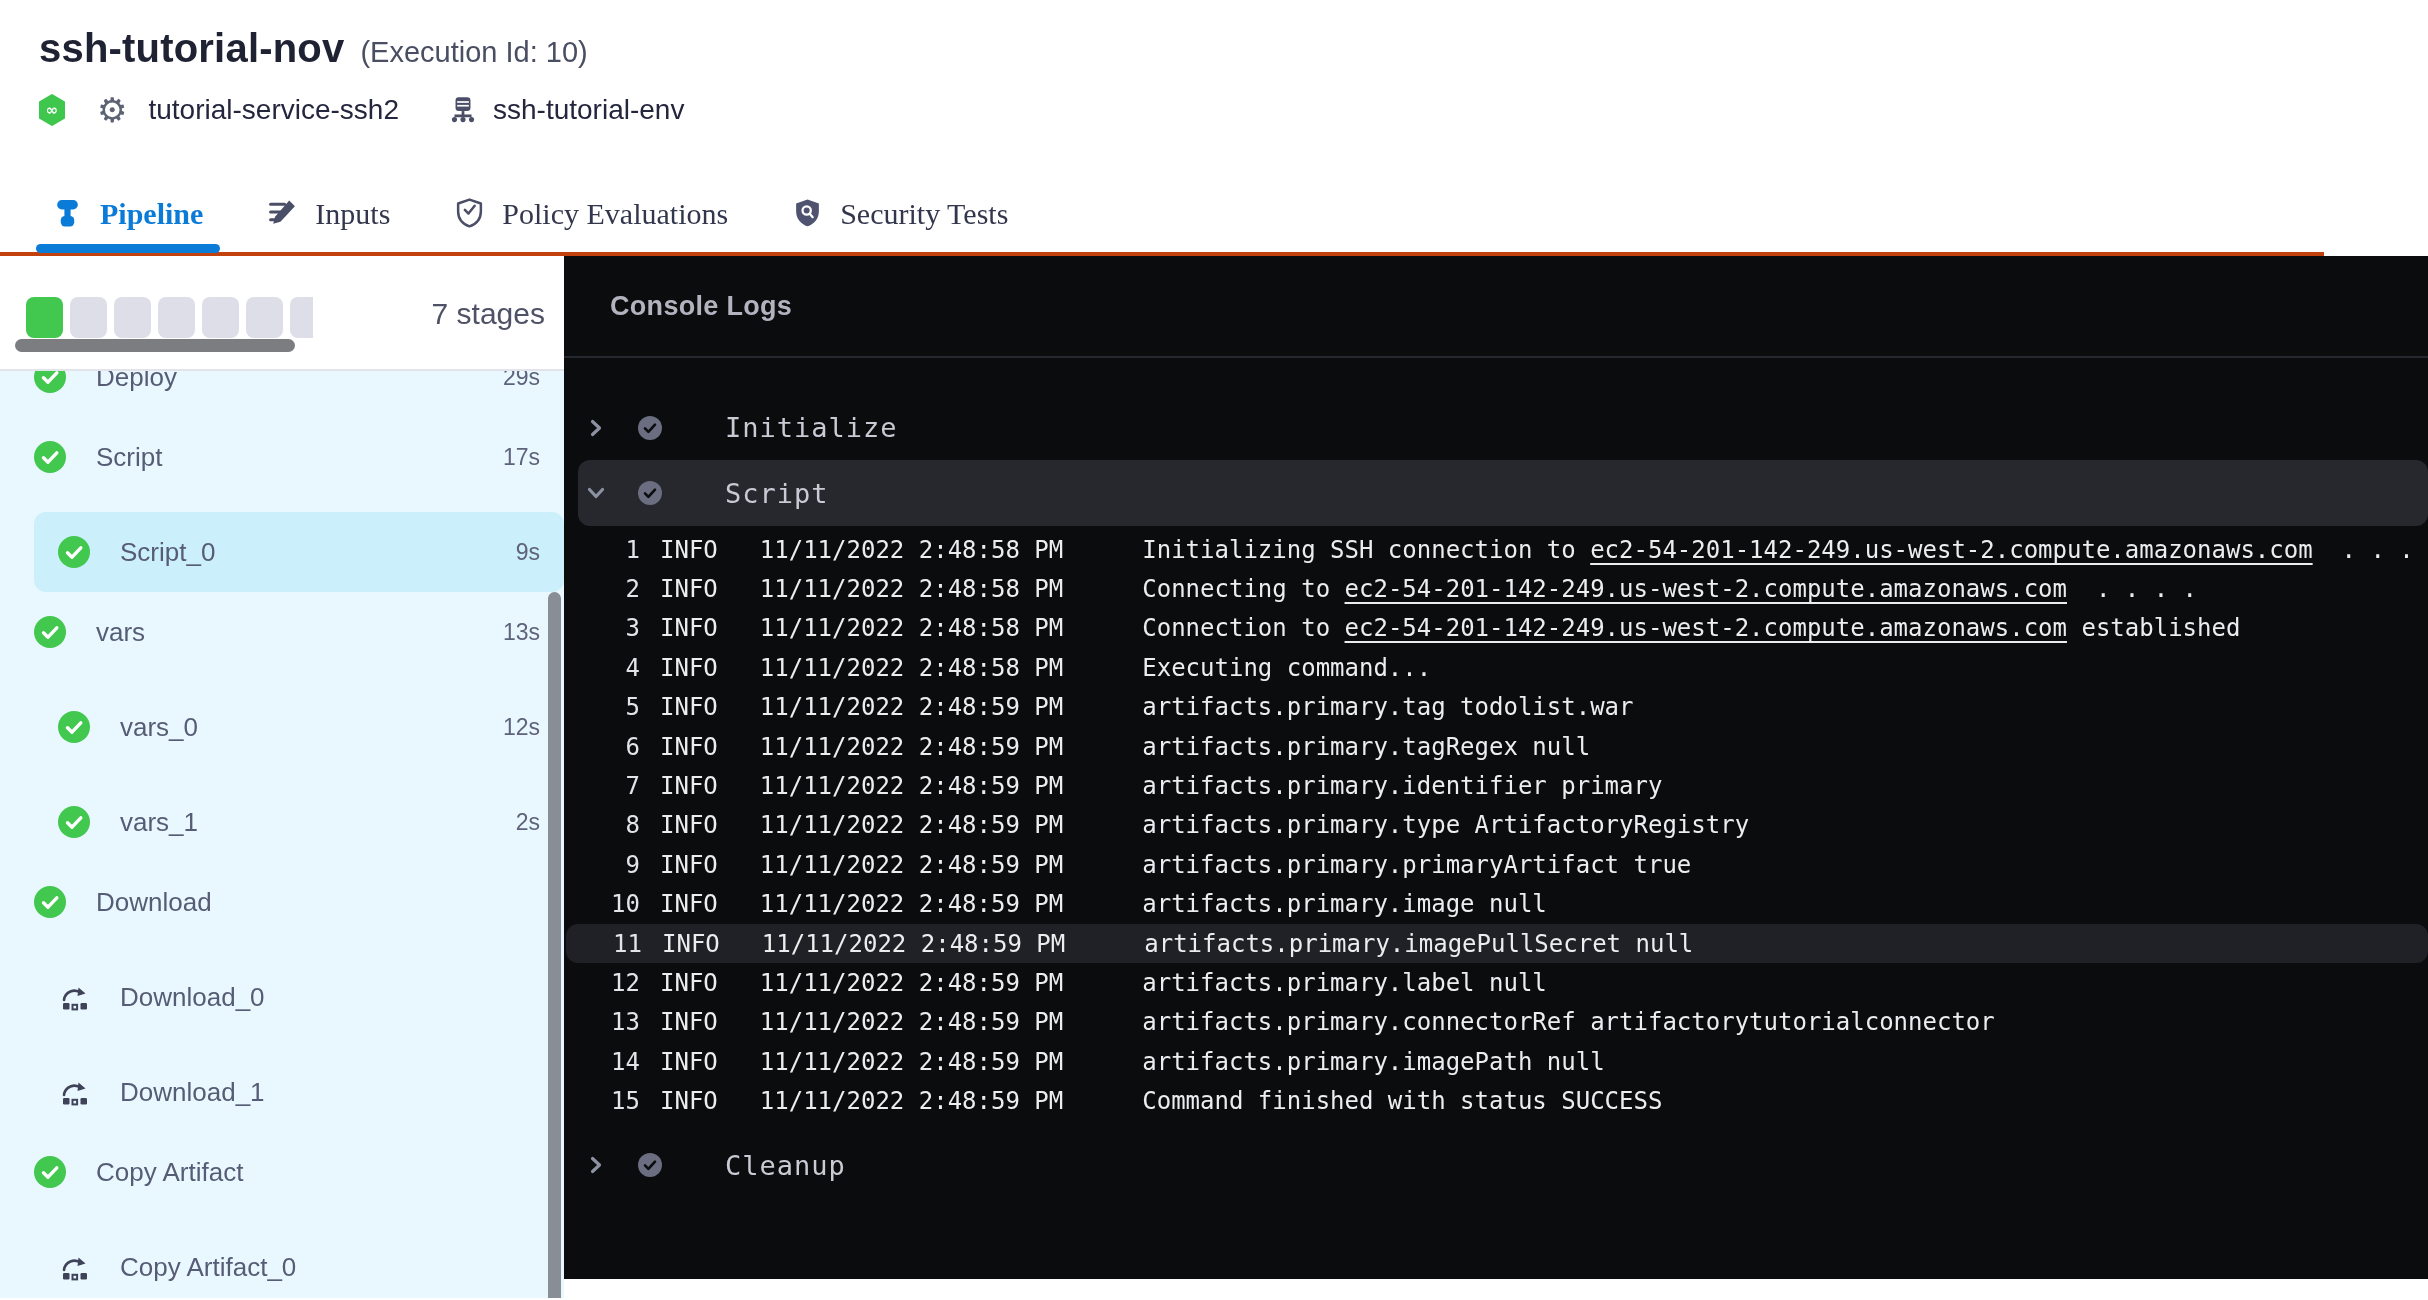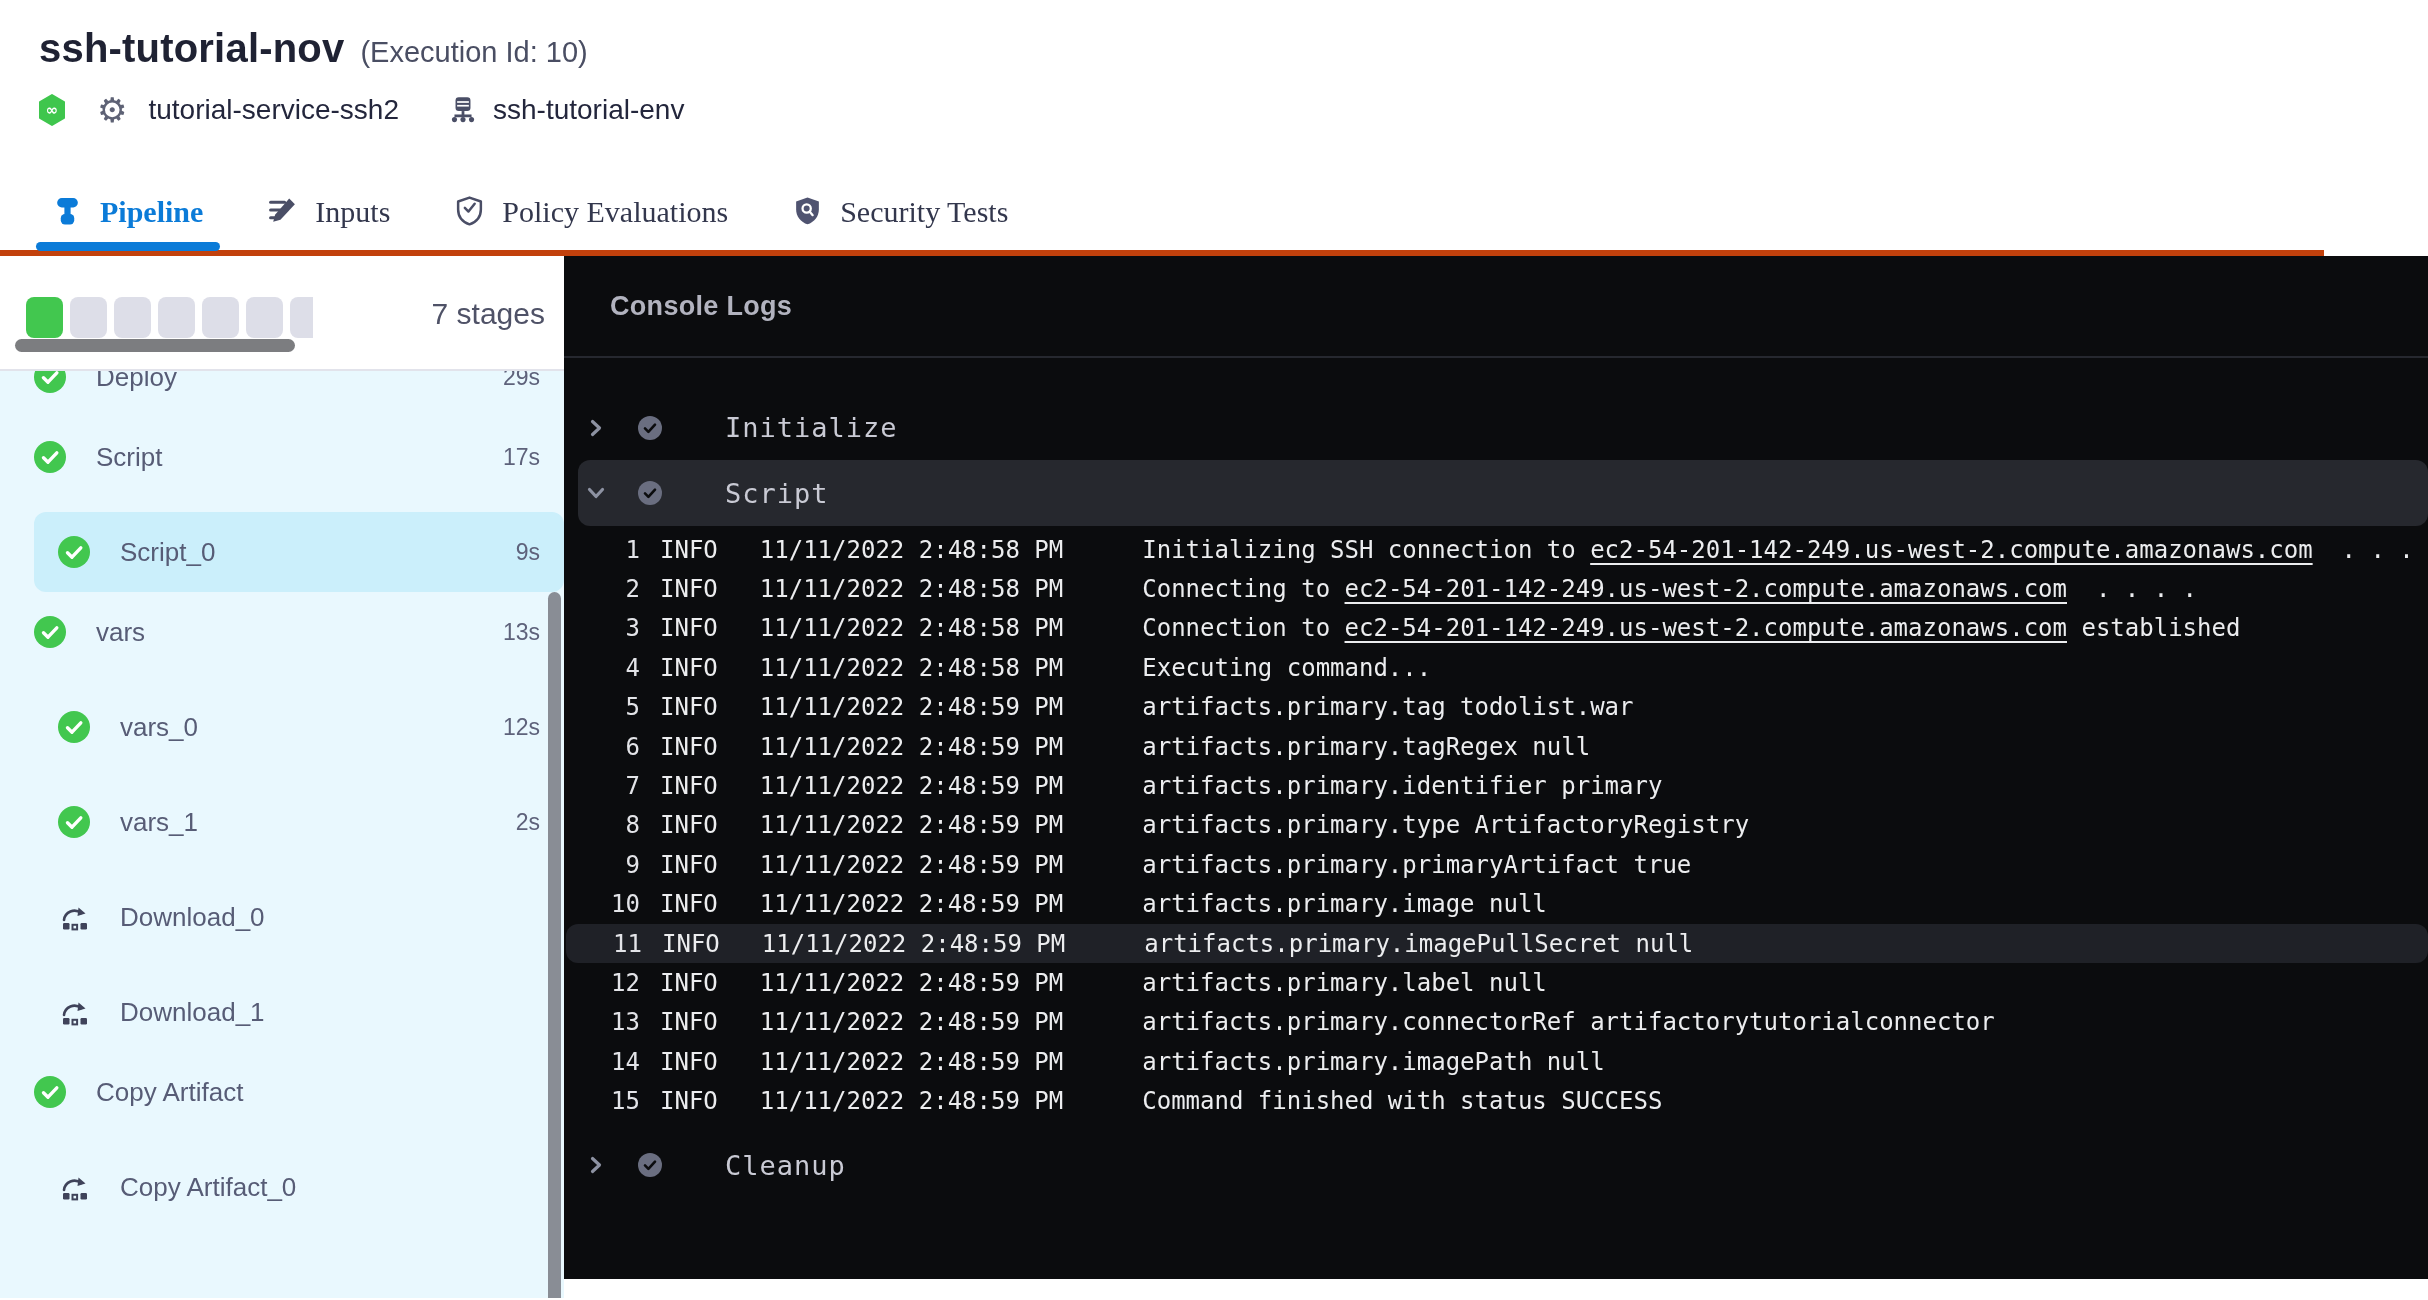--- a/index.html
+++ b/index.html
@@ -2,21 +2,21 @@
 <html><head>
 <meta charset="utf-8">
 <style>
   * { margin:0; padding:0; box-sizing:border-box; }
   html,body { width:2428px; height:1300px; overflow:hidden; background:#ffffff;
               font-family:"Liberation Sans", sans-serif; }
   .page { position:relative; width:2428px; height:1300px; }
 
   
   .top-header { position:absolute; left:0; top:0; width:2324px; height:256px;
-                background:#ffffff; border-bottom:6px solid #c2410c; }
+                background:#ffffff; border-bottom:4px solid #c2410c; }
   .title-row { position:absolute; left:39px; top:26px; display:flex; align-items:baseline; gap:16px; }
   .exec-title { font-size:40px; font-weight:bold; color:#1f2233; letter-spacing:.2px; }
   .exec-subtitle { font-size:29px; color:#4a4e63; }
   .meta-row { position:absolute; left:38px; top:88px; height:44px; display:flex; align-items:center; }
   .meta-label { font-size:28px; color:#23263c; }
   .meta-icon { display:inline-flex; align-items:center; justify-content:center; }
   .gear-glyph { font-family:"DejaVu Sans", sans-serif; font-size:34px; color:#5e6275; line-height:1; }
 
   
   .tab-bar { position:absolute; left:52px; bottom:0; height:76px; display:flex; align-items:center; gap:64px;font-family:Liberation Serif, serif; }
@@ -215,20 +215,27 @@
               <span class="stage-duration">12s</span>
             </div>
             <div class="stage-row child">
               <span class="stage-icon"><svg viewBox="0 0 32 32" width="32" height="32">
                   <circle cx="16" cy="16" r="16" fill="#42c74f"></circle>
                   <path d="M9.5 16.8 L14 21.2 L22.8 11.8" fill="none" stroke="#fff" stroke-width="3.4" stroke-linecap="round" stroke-linejoin="round"></path>
                 </svg></span>
               <span class="stage-label">vars_1</span>
               <span class="stage-duration">2s</span>
             </div>
+            <div class="stage-row">
+              <span class="stage-icon"><svg viewBox="0 0 32 32" width="32" height="32">
+                  <circle cx="16" cy="16" r="16" fill="#42c74f"></circle>
+                  <path d="M9.5 16.8 L14 21.2 L22.8 11.8" fill="none" stroke="#fff" stroke-width="3.4" stroke-linecap="round" stroke-linejoin="round"></path>
+                </svg></span>
+              <span class="stage-label">Download</span>
+            </div>
             <div class="stage-row child">
               <span class="stage-icon"><svg viewBox="0 0 32 32" width="32" height="32">
                   <path d="M6 19 A 10.5 10.5 0 0 1 23 12" fill="none" stroke="#3f435a" stroke-width="2.6" stroke-linecap="round"></path>
                   <path d="M20.5 6.5 L27.5 12.5 L19.5 15 Z" fill="#3f435a"></path>
                   <rect x="5" y="22" width="6.5" height="6.5" rx="1.2" fill="#3f435a"></rect>
                   <rect x="14.5" y="23.8" width="4.6" height="4.6" fill="none" stroke="#3f435a" stroke-width="2"></rect>
                   <rect x="22.5" y="22" width="6.5" height="6.5" rx="1.2" fill="#3f435a"></rect>
                 </svg></span>
               <span class="stage-label">Download_0</span>
             </div>

